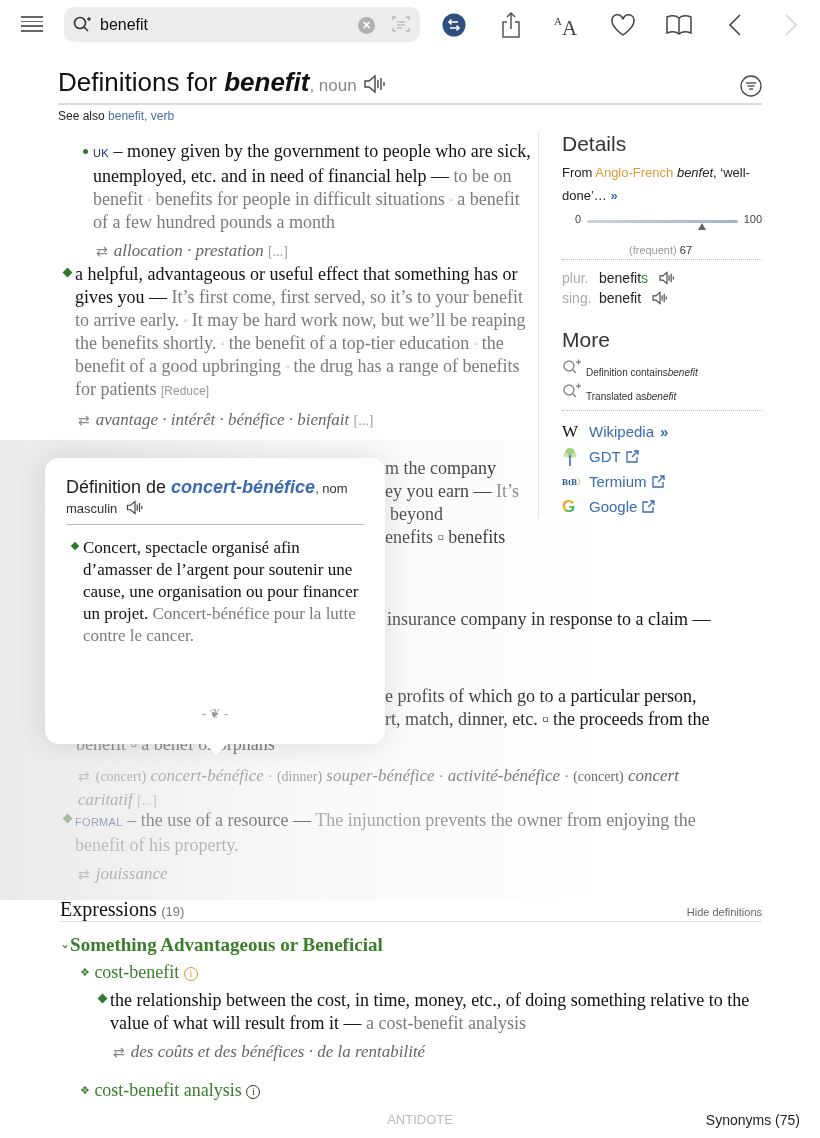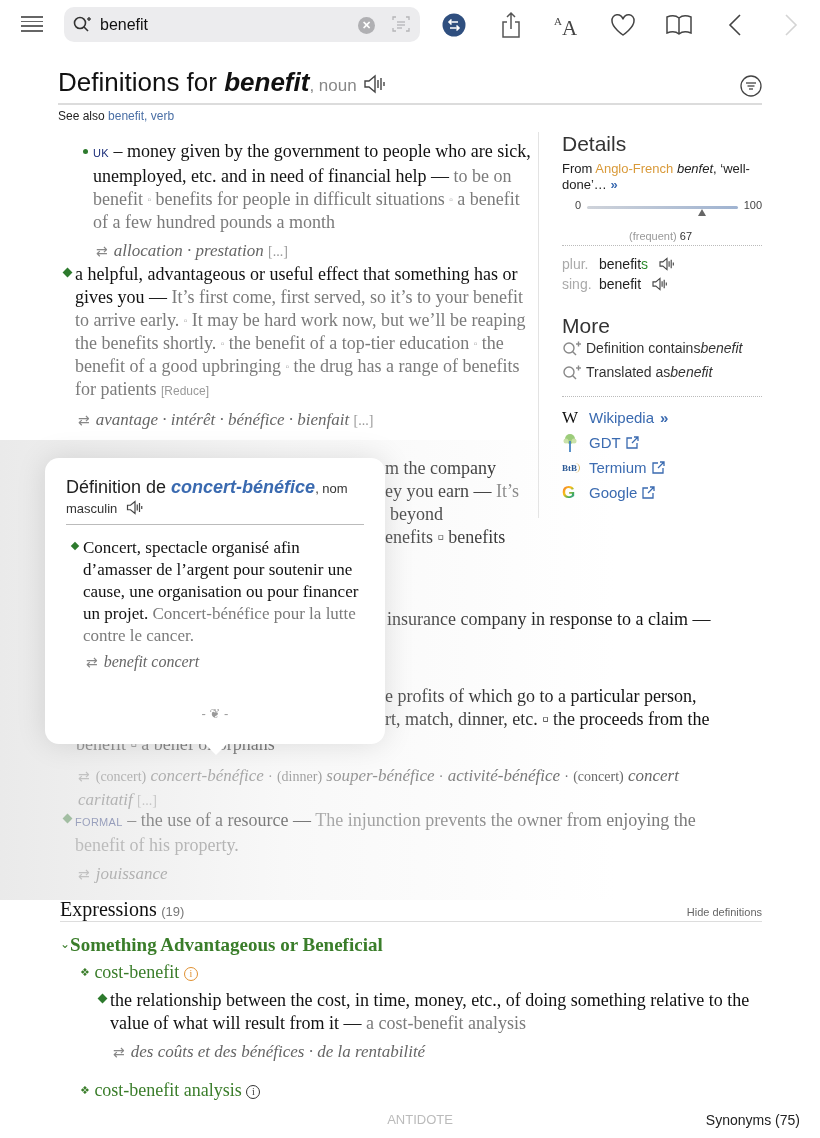--- a/index.html
+++ b/index.html
@@ -36,35 +36,35 @@
   .small-sans { font-family: "Liberation Sans", sans-serif; font-size: 12px; color: #999; }
   .label { font-family: "Liberation Sans", sans-serif; font-size: 11px; color: #1d2f7a; letter-spacing: 0.3px; }
   .trans { color: #666; font-style: italic; font-size: 17px; margin-top: 5px; padding-left: 3px; }
   .trans .arrow { font-style: normal; font-size: 14px; color: #888; margin-right: 6px; }
   .trans .ctx { font-style: normal; font-size: 14px; color: #666; }
   .trans .more { font-style: normal; font-size: 14px; color: #999; }
 
   
   .sidebar { position: absolute; left: 538px; top: 132px; width: 224px; height: 386px; border-left: 1px solid #e3e3e3; padding-left: 23px; }
   .side-h { font-size: 21px; color: #333; font-weight: normal; }
-  .etym { font-size: 13px; color: #222; line-height: 16px; margin-top: 5px; }
+  .etym { font-size: 13px; color: #222; line-height: 23px; margin-top: 5px; }
   .etym .lang { color: #d99a3a; }
   .etym .more-arrows { color: #3a6ab0; font-weight: bold; }
   .freq { position: relative; height: 42px; margin-top: 6px; }
   .freq .zero { position: absolute; left: 13px; top: 0; font-size: 11px; color: #444; }
   .freq .hundred { position: absolute; right: 0; top: 0; font-size: 11px; color: #444; }
   .freq .bar { position: absolute; left: 25px; right: 24px; top: 7px; height: 3px; background: linear-gradient(to right, #cfd3da, #9fb3d1); border-radius: 2px; }
   .freq .marker { position: absolute; left: 136px; top: 10px; width: 0; height: 0; border-left: 4px solid transparent; border-right: 4px solid transparent; border-bottom: 7px solid #666; }
   .freq .caption { position: absolute; left: 67px; top: 15px; font-size: 11px; color: #999; margin-top: 16px; }
   .freq .caption b { color: #333; font-weight: normal; }
   .dotted { border-top: 1px dotted #bbb; margin: 4px 0 10px 0; }
   .form-row { font-size: 14px; color: #222; height: 20px; }
   .form-row .abbr { color: #aaa; display: inline-block; width: 37px; }
   .form-row .green { color: #2d8a2d; }
-  .more-item { font-size: 14px; color: #333; height: 24px; display: flex; align-items: flex-start; cursor: pointer; }
+  .more-item { font-size: 10px; color: #333; height: 24px; display: flex; align-items: flex-end; cursor: pointer; }
   .more-item .ico { width: 24px; }
   .link-item { font-size: 15px; color: #3a6ab0; height: 25px; display: flex; align-items: center; cursor: pointer; }
   .link-item .ico { width: 27px; display: flex; align-items: center; }
   .ext-icon { margin-left: 5px; }
 
   
   .shade { position: absolute; left: 0; top: 440px; width: 820px; height: 460px; background: linear-gradient(to right, rgba(225,225,225,0.7) 0%, rgba(240,240,240,0.45) 35%, rgba(255,255,255,0) 75%); pointer-events: none; }
   .behind { position: absolute; font-family: "Liberation Serif", serif; font-size: 18px; line-height: 23px; color: #111; white-space: nowrap; }
   .behind .ex { color: #7b7b7b; }
 
@@ -322,21 +322,20 @@
         <path d="M2 7h4l6-5v16l-6-5H2z"></path>
         <line x1="15" y1="6" x2="15" y2="14"></line>
         <line x1="18" y1="4" x2="18" y2="16"></line>
         <line x1="21" y1="8" x2="21" y2="12"></line>
       </svg>
   </div>
   <div class="pop-line"></div>
   <div class="pop-def">
     <span class="bullet"></span>
     <span class="gloss">Concert, spectacle organisé afin d’amasser de l’argent pour soutenir une cause, une organisation ou pour financer un projet.</span> <span class="ex">Concert-bénéfice pour la lutte contre le cancer.</span>
-    <div class="trans" style="font-size:16px;margin-top:4px"><span class="arrow">⇄</span><span>benefit concert</span></div>
   </div>
   <div class="pop-orn">- ❦ -</div>
 </div>
 
 <div class="expr-head">
   <span class="t">Expressions</span> <span class="c">(19)</span>
   <span class="hide">Hide definitions</span>
 </div>
 
 <div class="main" style="top:933px;width:700px;left:60px">

